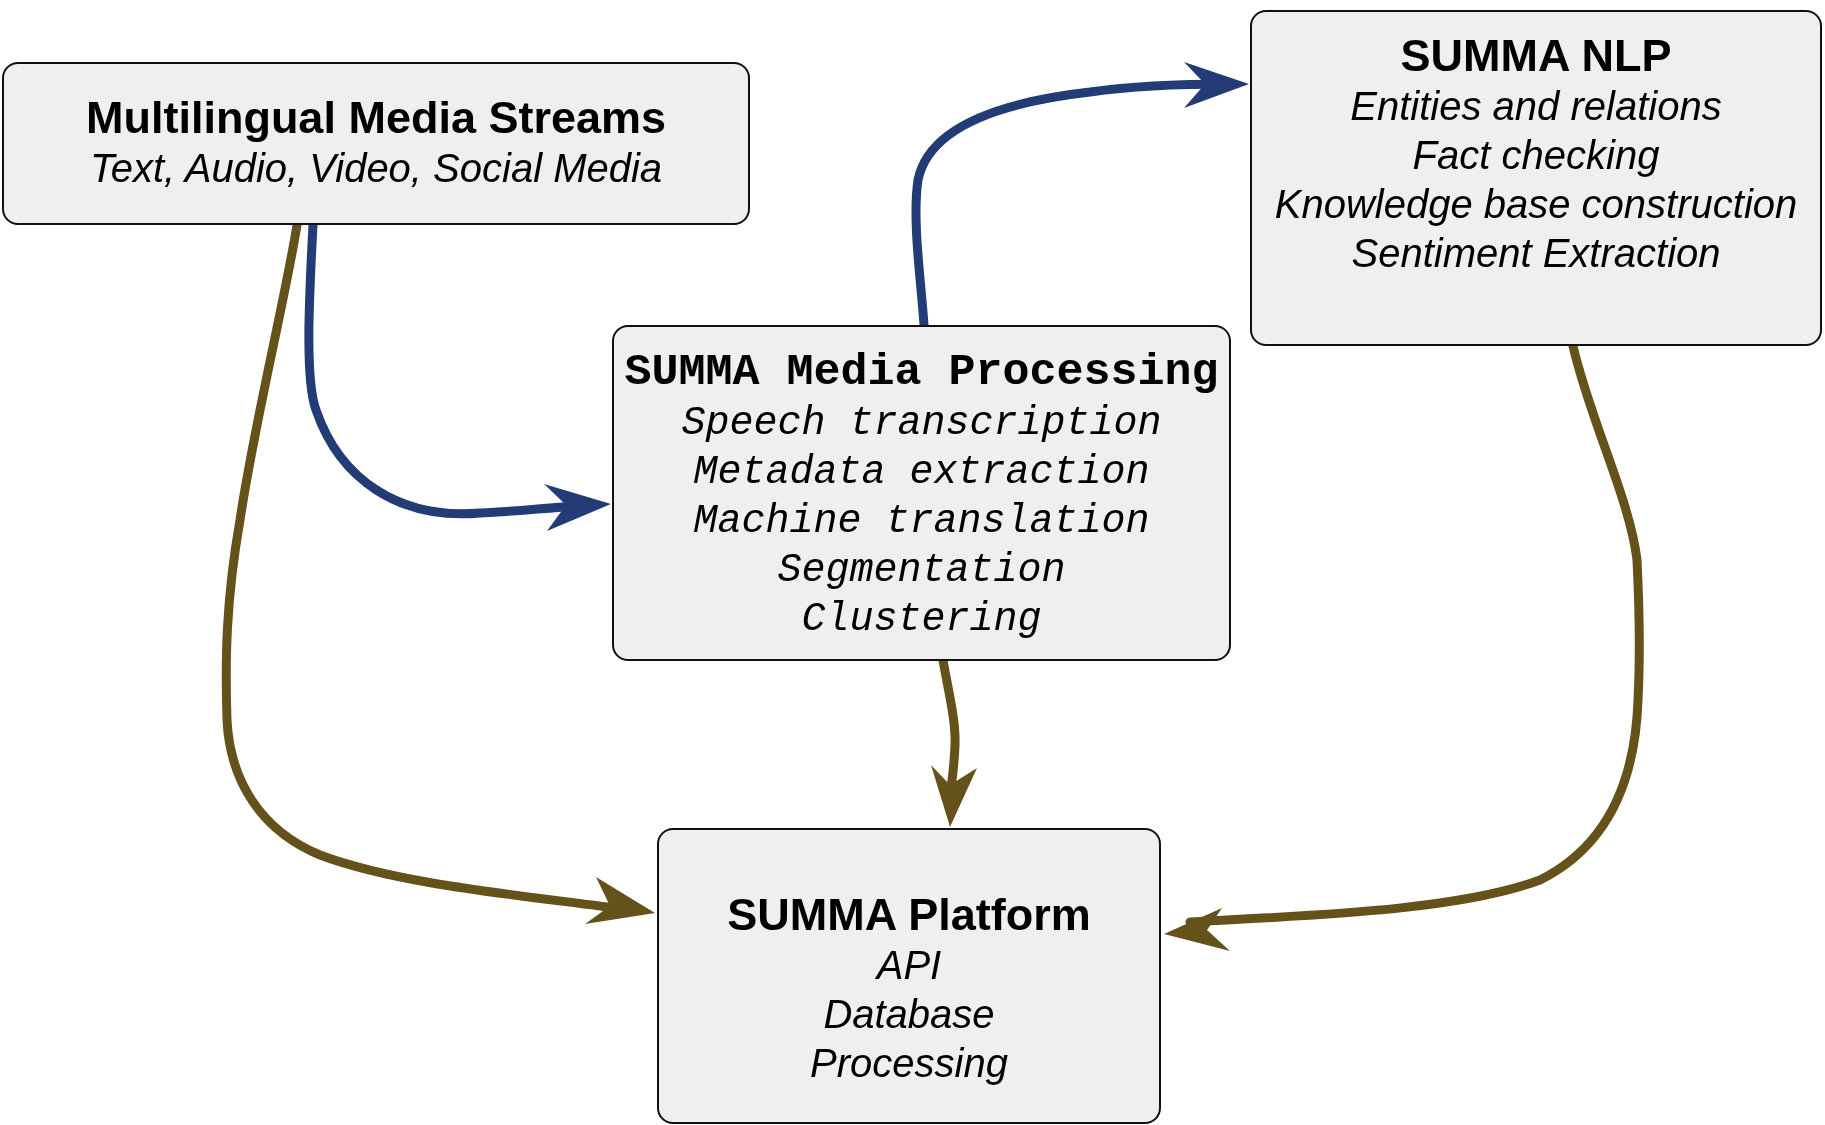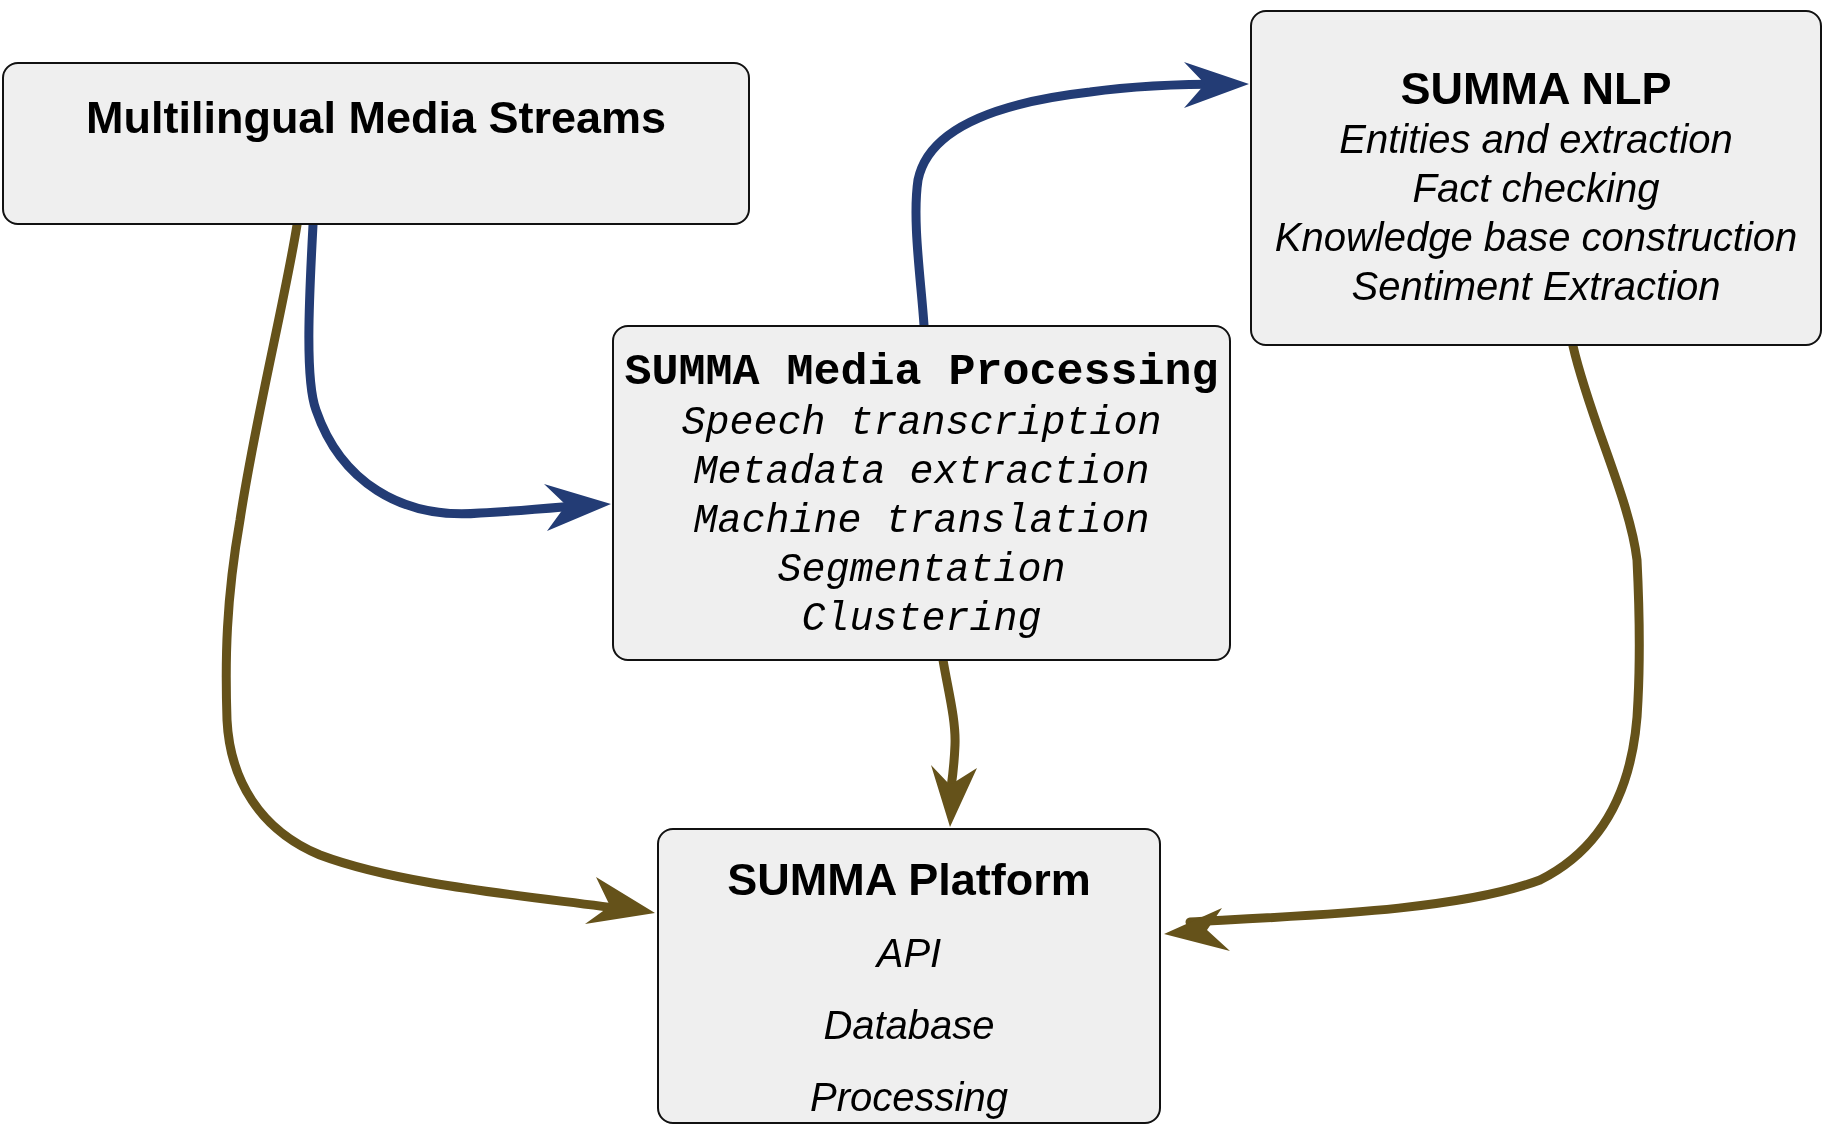--- a/index.html
+++ b/index.html
@@ -6,22 +6,22 @@
   body { width:1825px; height:1125px; position:relative; overflow:hidden;
          font-family:"Liberation Sans", sans-serif; }
   svg.wires { position:absolute; left:0; top:0; width:1825px; height:1125px; }
   .box { position:absolute; box-sizing:border-box; background:#efefef;
          border:2px solid #111; border-radius:16px; text-align:center;
          color:#000; display:flex; flex-direction:column; justify-content:center; }
   .box .title { font-weight:bold; font-size:45px; line-height:52px; white-space:nowrap; }
   .box .item { font-style:italic; font-size:40px; line-height:49px; white-space:nowrap; }
   #box-streams { left:2px; top:62px; width:748px; height:163px; justify-content:flex-start; padding-top:28px; }
   #box-media { left:612px; top:325px; width:619px; height:336px; justify-content:flex-start; padding-top:20px;font-family:Liberation Mono, monospace; }
-  #box-nlp { left:1250px; top:10px; width:572px; height:336px; justify-content:center; padding-top:18px; }
-  #box-platform { left:657px; top:828px; width:504px; height:296px; justify-content:space-between; padding-top:24px; }
+  #box-nlp { left:1250px; top:10px; width:572px; height:336px; justify-content:flex-start; padding-top:18px; }
+  #box-platform { left:657px; top:828px; width:504px; height:296px; justify-content:center; padding-top:24px; }
 </style>
 </head>
 <body>
 
 <svg class="wires" viewBox="0 0 1825 1125">
 
   <path class="edge blue" d="M313,225 C309,300 305,380 316,410 C340,480 400,520 480,513 C520,511 550,508 585,505" fill="none" stroke-width="9" stroke-linecap="round" stroke="#233c75"></path>
   <polygon class="head blue" points="611,504 544,484 566,505 547,531" fill="#233c75"></polygon>
 
   <path class="edge blue" d="M924,325 C921,280 912,220 918,180 C930,120 1020,100 1090,92 C1140,85 1190,84 1228,84" fill="none" stroke-width="9" stroke-linecap="round" stroke="#233c75"></path>
@@ -32,34 +32,35 @@
 
   <path class="edge brown" d="M943,660 C948,690 956,720 955,745 C954,770 952,780 950,795" fill="none" stroke-width="9" stroke-linecap="round" stroke="#65521a"></path>
   <polygon class="head brown" points="950,827 931,765 950,785 977,768" fill="#65521a"></polygon>
 
   <path class="edge brown" d="M1573,346 C1590,420 1630,500 1637,560 C1640,620 1640,660 1638,700 C1636,760 1620,840 1540,880 C1460,910 1320,915 1190,922" fill="none" stroke-width="9" stroke-linecap="round" stroke="#65521a"></path>
   <polygon class="head brown" points="1164,934 1222,908 1207,930 1230,951" fill="#65521a"></polygon>
 </svg>
 
 <div class="box" id="box-streams" style="background: rgb(239, 239, 239); border-color: rgb(17, 17, 17);">
   <div class="title">Multilingual Media Streams</div>
+  <div class="item">Text, Audio, Video, Social Media</div>
 </div>
 
 <div class="box" id="box-media" style="background: rgb(239, 239, 239); border-color: rgb(17, 17, 17);">
   <div class="title">SUMMA Media Processing</div>
   <div class="item">Speech transcription</div>
   <div class="item">Metadata extraction</div>
   <div class="item">Machine translation</div>
   <div class="item">Segmentation</div>
   <div class="item">Clustering</div>
 </div>
 
 <div class="box" id="box-nlp" style="background: rgb(239, 239, 239); border-color: rgb(17, 17, 17);">
   <div class="title">SUMMA NLP</div>
-  <div class="item">Entities and extraction</div>
+  <div class="item">Entities and relations</div>
   <div class="item">Fact checking</div>
   <div class="item">Knowledge base construction</div>
   <div class="item">Sentiment Extraction</div>
 </div>
 
 <div class="box" id="box-platform" style="background: rgb(239, 239, 239); border-color: rgb(17, 17, 17);">
   <div class="title">SUMMA Platform</div>
   <div class="item">API</div>
   <div class="item">Database</div>
   <div class="item">Processing</div>

